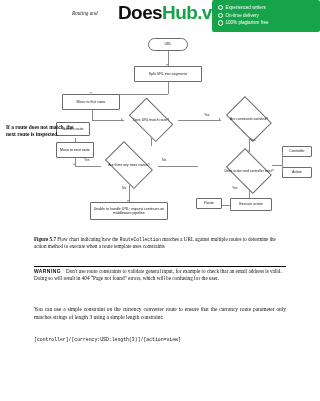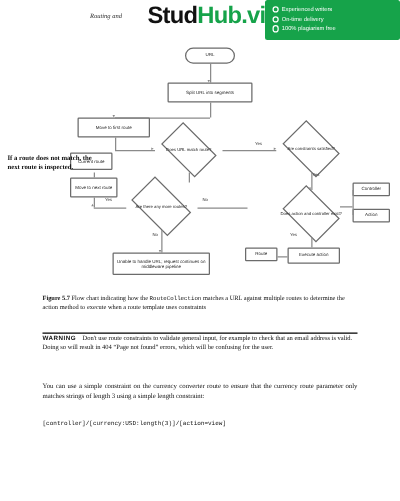--- a/index.html
+++ b/index.html
@@ -128,21 +128,21 @@
     font-size:4.8px;line-height:7px;color:#111;
   }
 </style>
 </head>
 <body>
 
 <div class="page">
 
   <div class="banner">
     <div class="routing-lbl">Routing and</div>
-    <div class="stud"><span class="a">Stud</span><span class="b">Hub.vip</span></div>
+    <div class="stud"><span class="a">Does</span><span class="b">Hub.vip</span></div>
     <div class="banner-green">
       <div>
           <span class="dot"></span>
           <span>Experienced writers</span>
         </div>
       <div>
           <span class="dot"></span>
           <span>On-time delivery</span>
         </div>
       <div>

